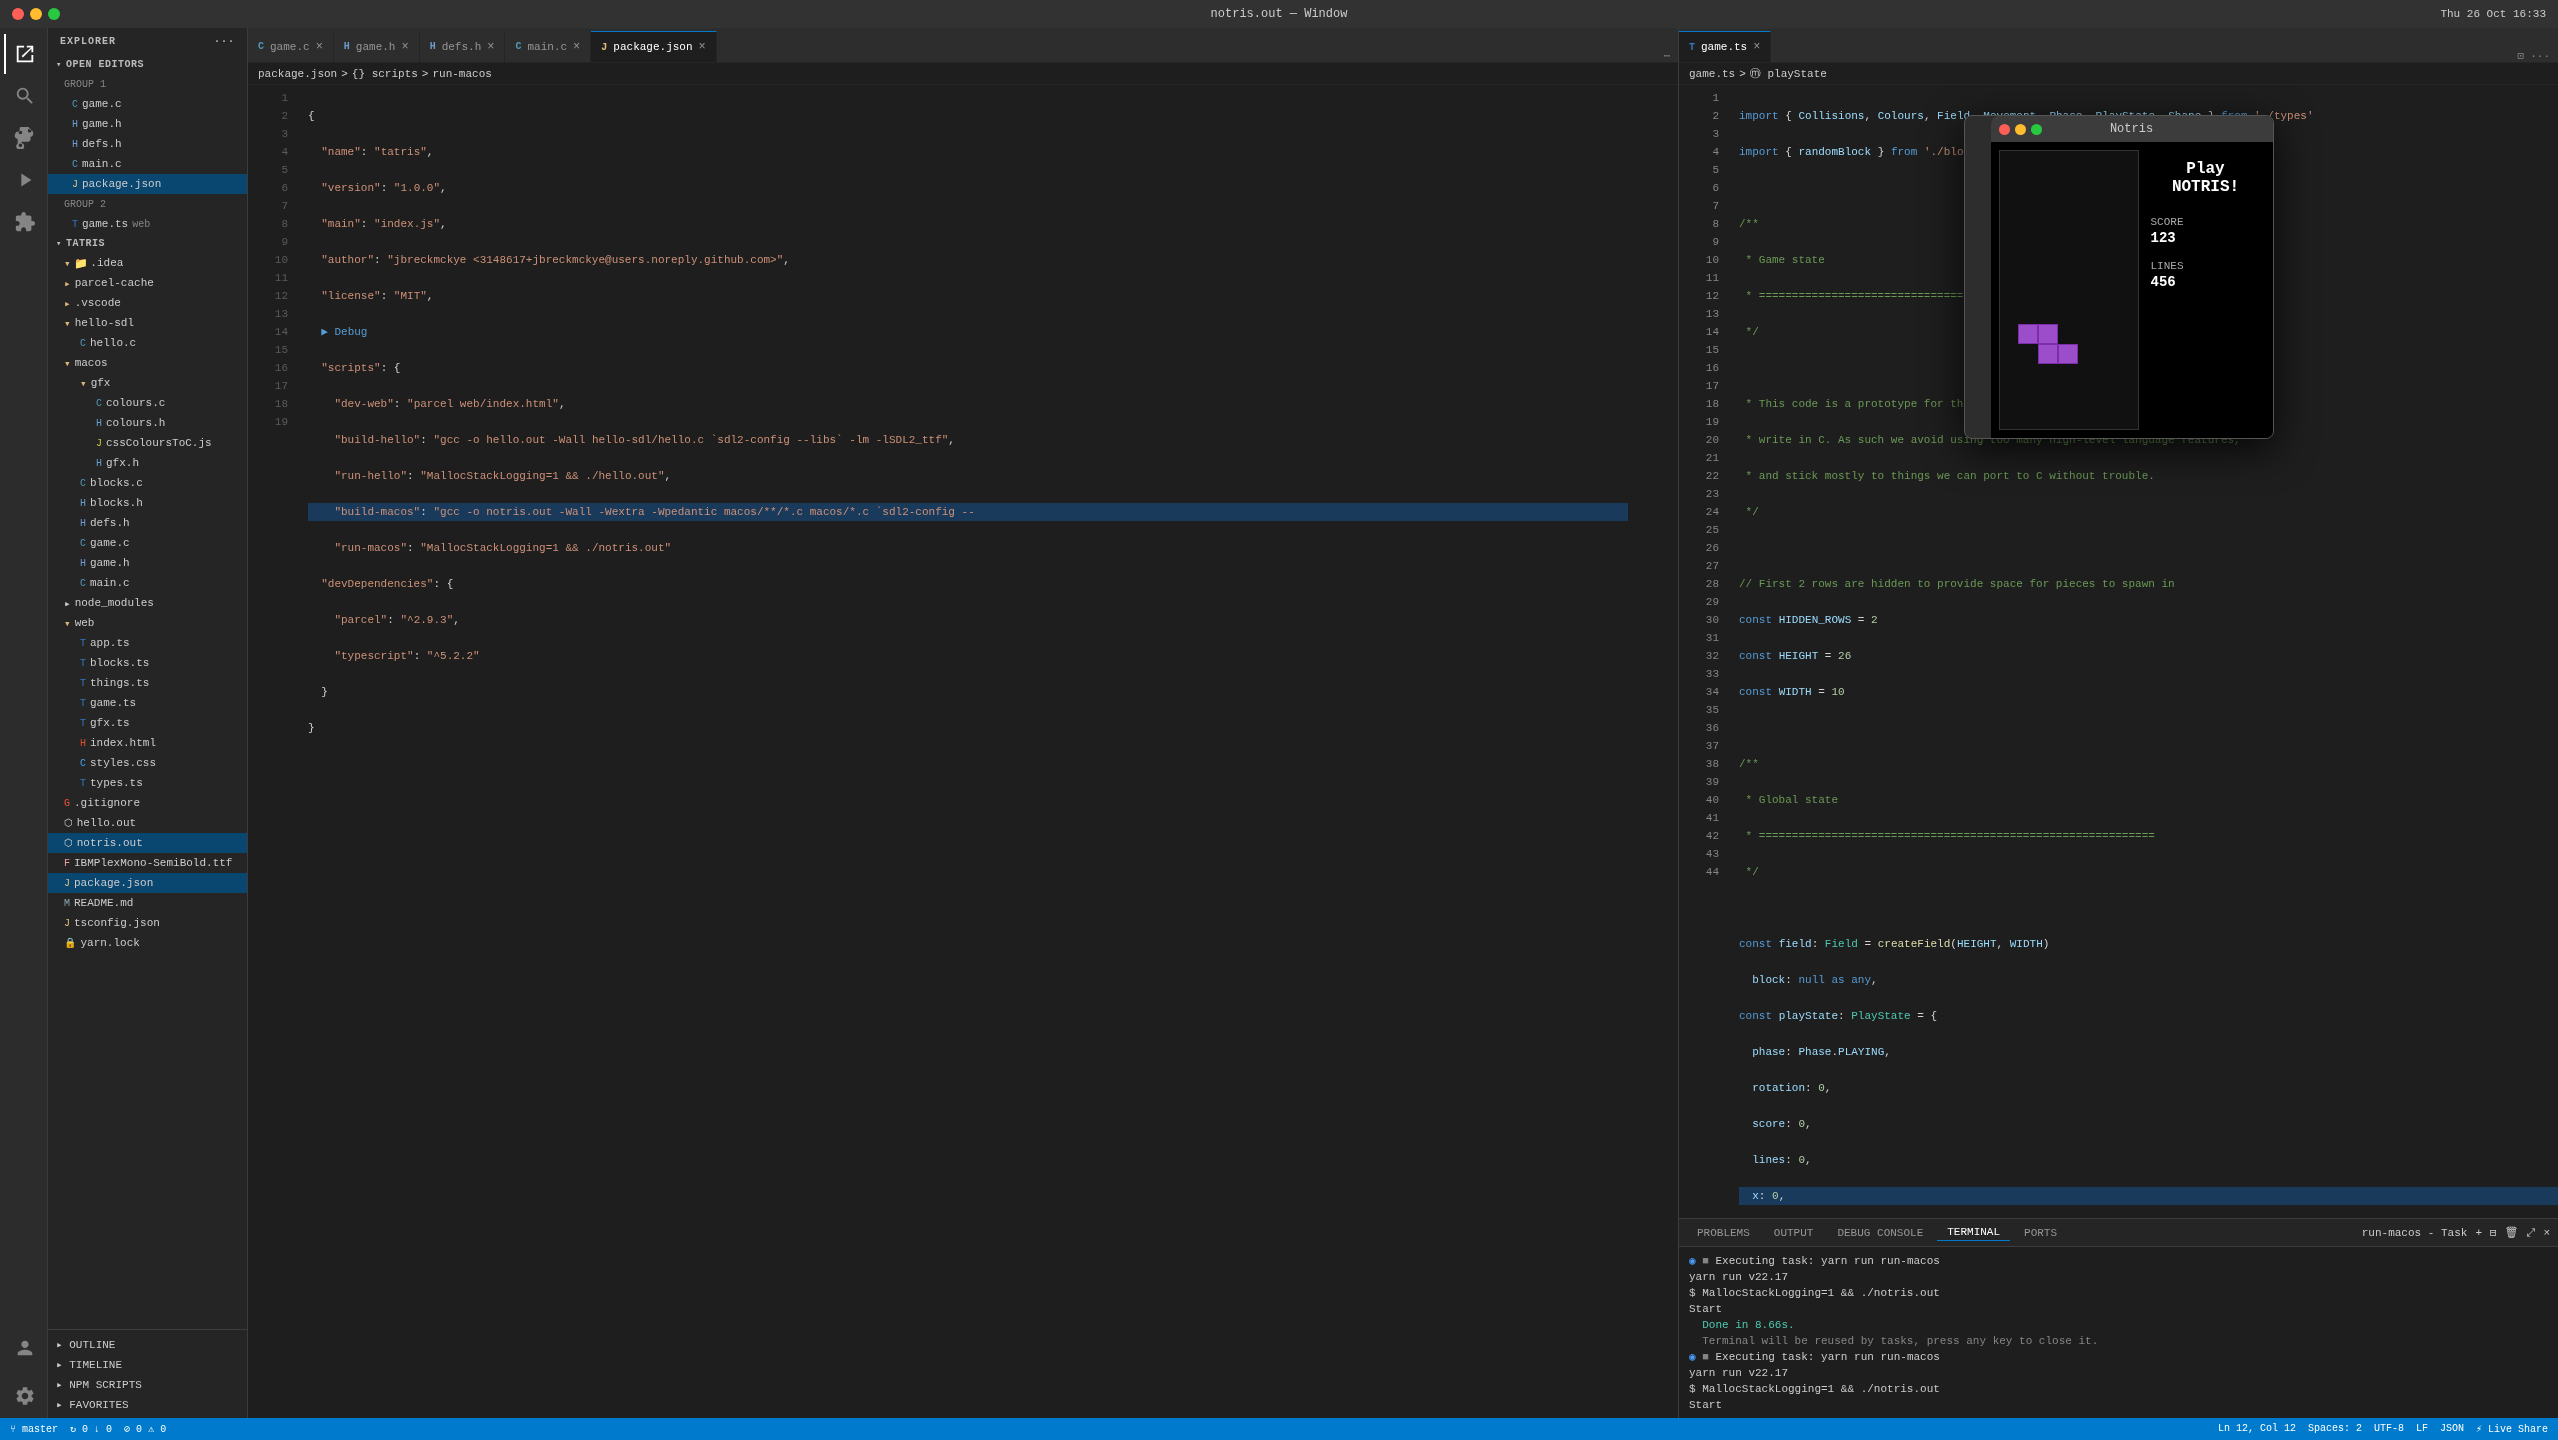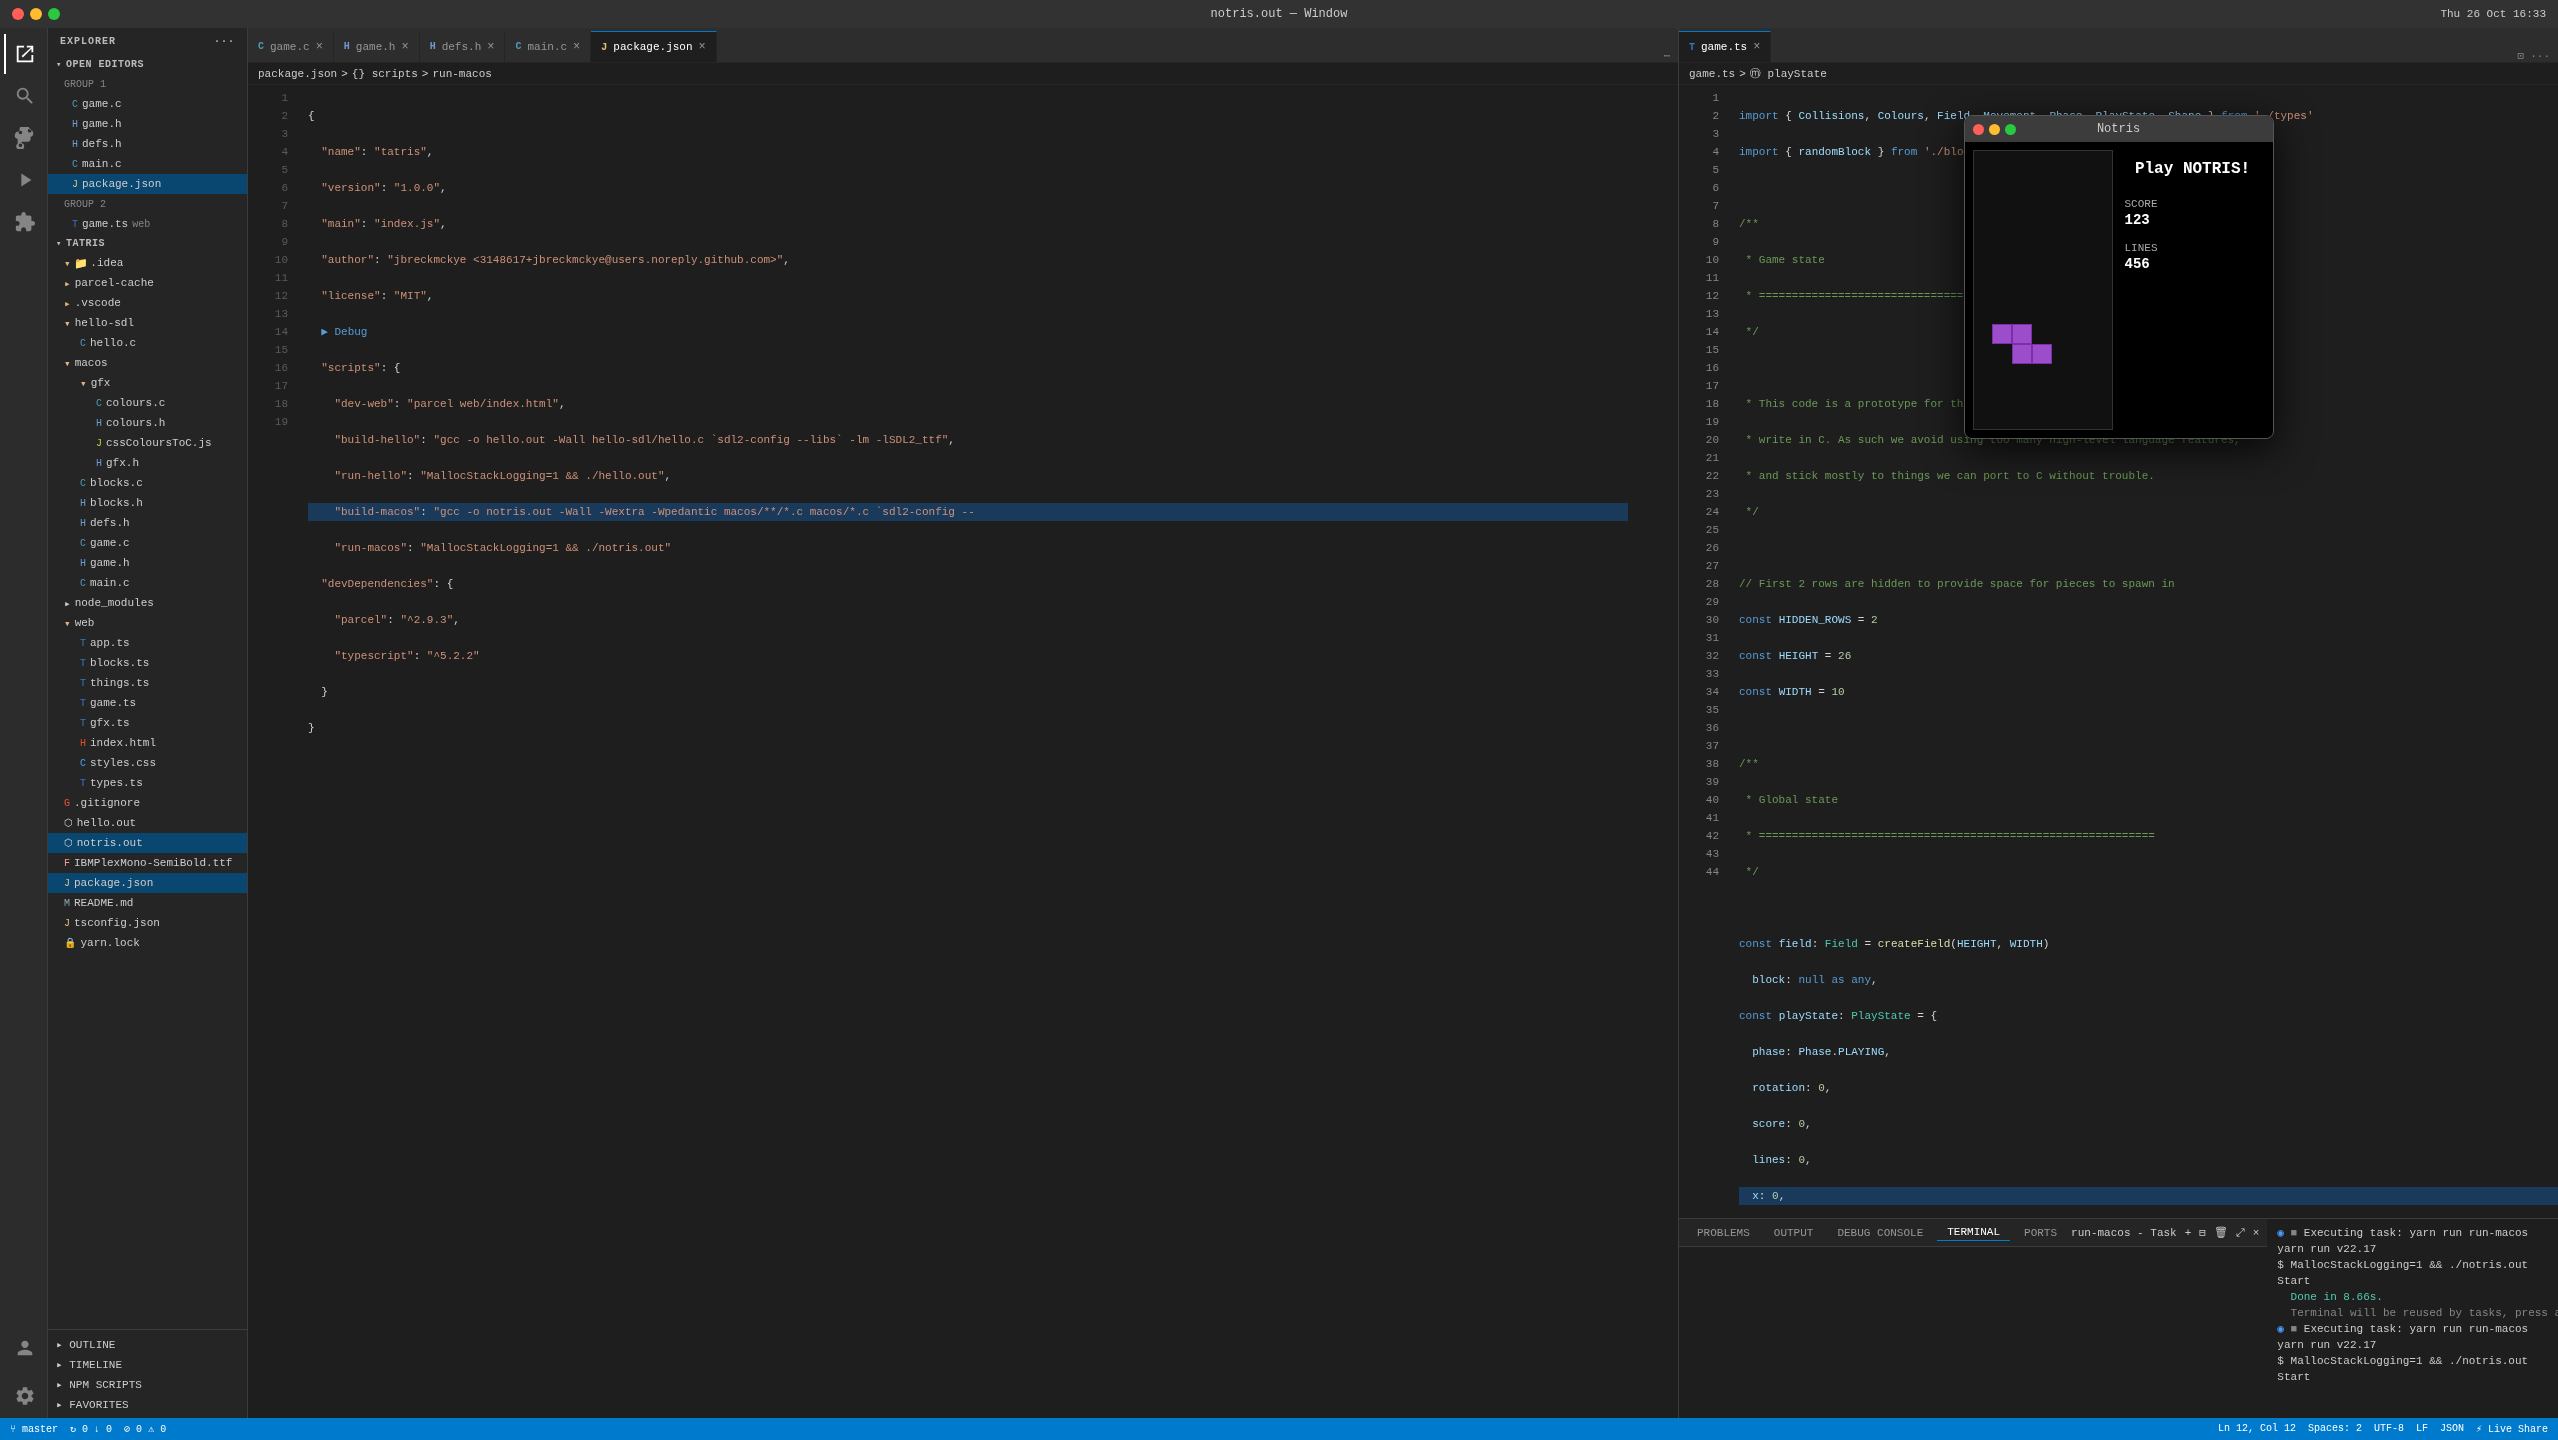--- a/index.html
+++ b/index.html
@@ -252,20 +252,21 @@
       top: 30px;
       left: 50%;
       transform: translateX(-50%);
       width: 310px;
       background: #2d2d2d;
       border: 1px solid #555;
       border-radius: 8px;
       box-shadow: 0 10px 40px rgba(0,0,0,0.8);
       z-index: 100;
       overflow: hidden;
+      padding-left: 26px;
     }
     .game-titlebar {
       height: 26px;
       background: #3c3c3c;
       display: flex;
       align-items: center;
       justify-content: center;
       position: relative;
       border-radius: 8px 8px 0 0;
     }
@@ -309,21 +310,21 @@
       margin-bottom: 20px;
       text-align: center;
     }
 
     
     #terminal-area {
       height: 200px;
       background: #1e1e1e;
       border-top: 1px solid #3c3c3c;
       display: flex;
-      flex-direction: row;
+      flex-direction: column;
       flex-shrink: 0;
     }
     .terminal-tabs {
       height: 28px;
       background: #252526;
       display: flex;
       align-items: center;
       padding: 0 8px;
       gap: 4px;
       border-bottom: 1px solid #3c3c3c;

